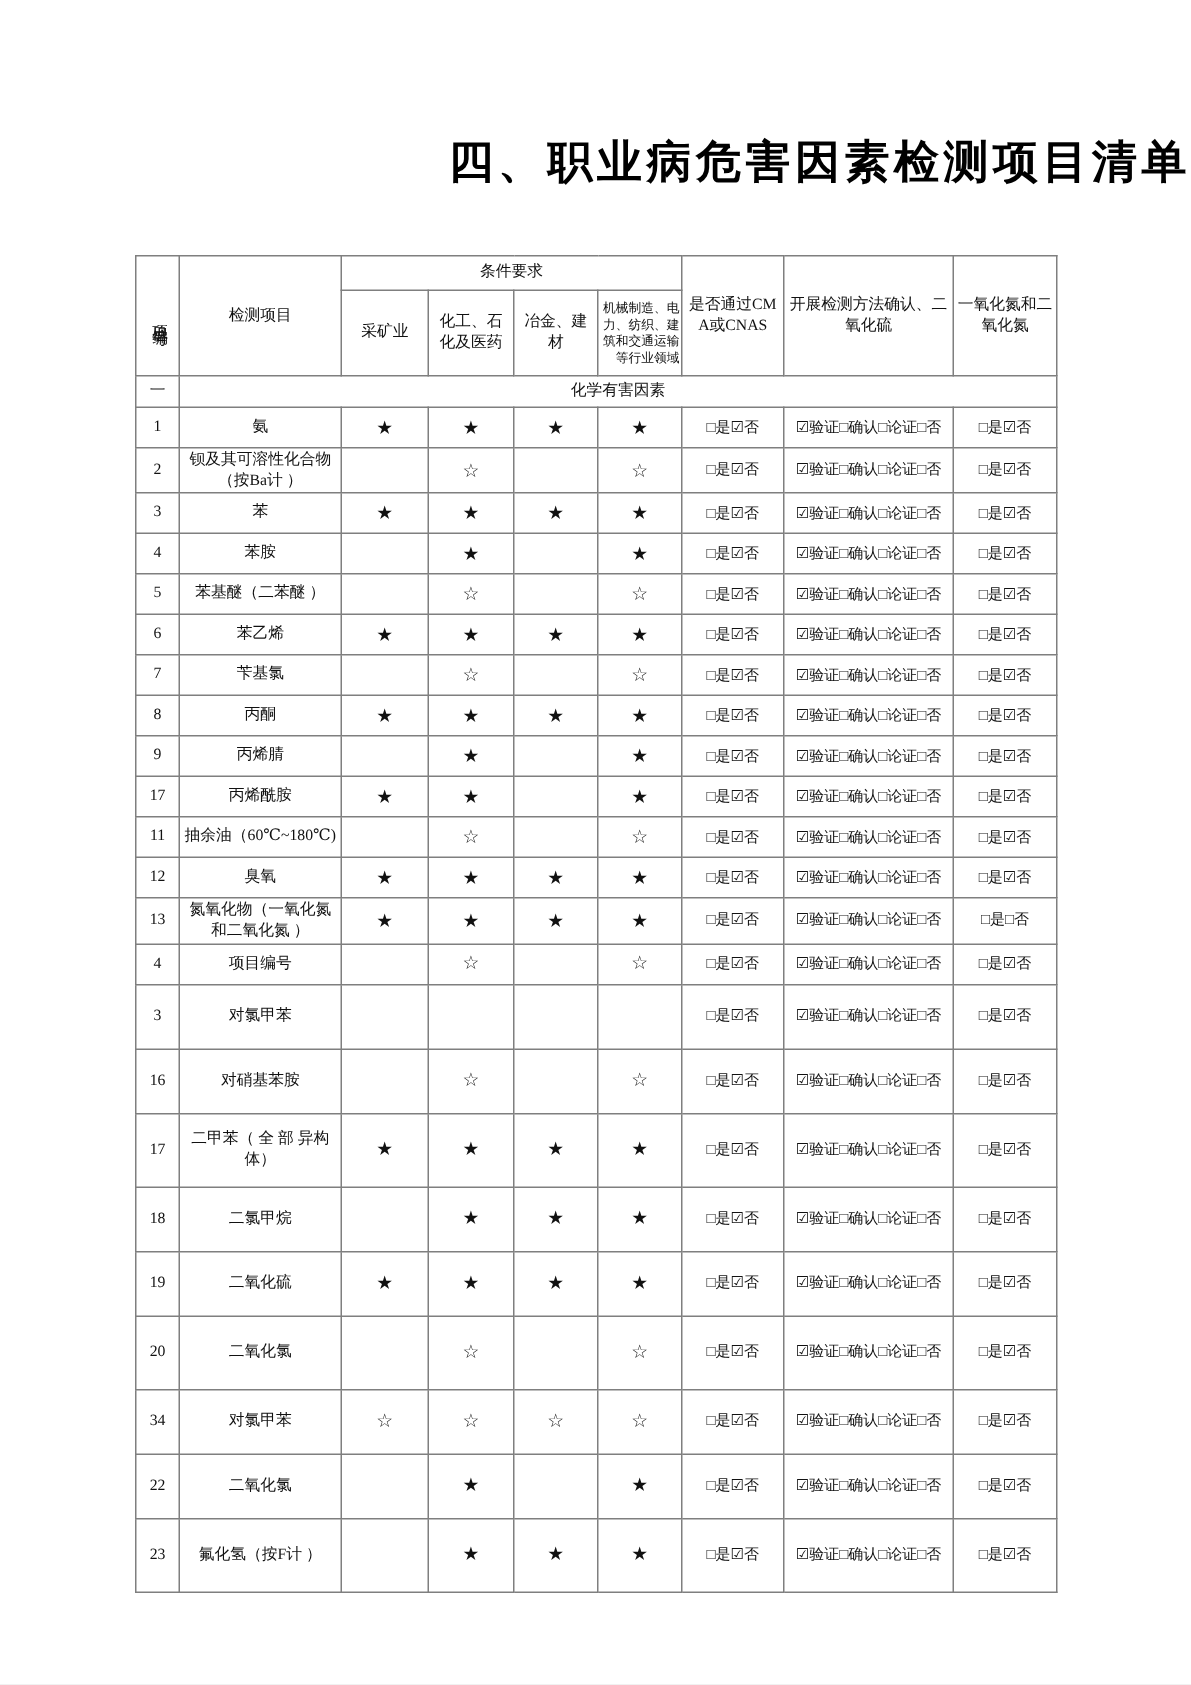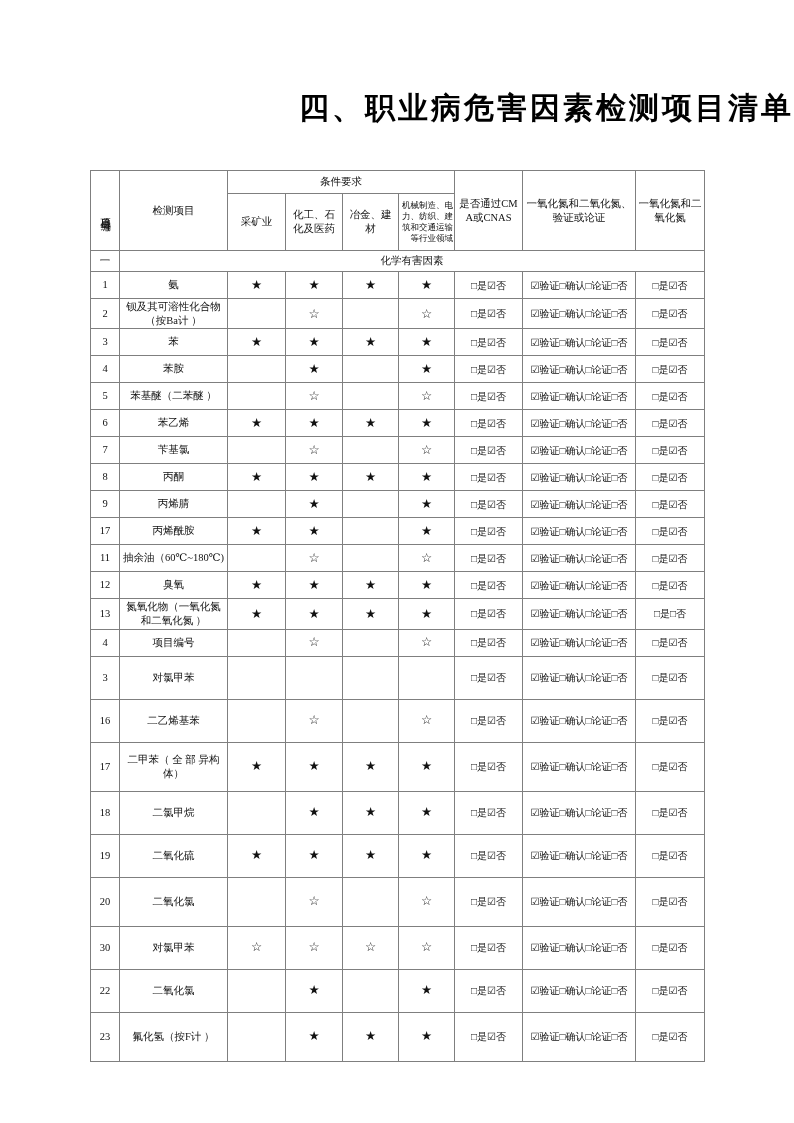--- a/index.html
+++ b/index.html
@@ -56,21 +56,21 @@
         <col style="width:68px">
           <col style="width:113px">
           <col style="width:69px">
       </colgroup>
       <thead>
         <tr class="hA">
           <th rowspan="2"><span class="vert">项目编号</span></th>
           <th rowspan="2">检测项目</th>
           <th colspan="4">条件要求</th>
           <th rowspan="2">是否通过CMA或CNAS</th>
-          <th rowspan="2">一氧化氮和二氧化氮、验证或论证</th>
+          <th rowspan="2">开展检测方法确认、二氧化硫</th>
           <th rowspan="2">一氧化氮和二氧化氮</th>
         </tr>
         <tr class="hB">
           <th>采矿业</th>
           <th>化工、石化及医药</th>
           <th>冶金、建材</th>
           <th class="small">机械制造、电力、纺织、建筑和交通运输等行业领域</th>
         </tr>
       </thead>
       <tbody>
@@ -254,21 +254,21 @@
             <td class="cond"></td>
             <td class="cond"></td>
             <td class="cond"></td>
             <td class="chk">□是☑否</td>
             <td class="chk">☑验证□确认□论证□否</td>
             <td class="chk">□是☑否</td>
           </tr>
 
           <tr>
             <td>16</td>
-            <td class="name">二乙烯基苯</td>
+            <td class="name">对硝基苯胺</td>
             <td class="cond"></td>
             <td class="cond">☆</td>
             <td class="cond"></td>
             <td class="cond">☆</td>
             <td class="chk">□是☑否</td>
             <td class="chk">☑验证□确认□论证□否</td>
             <td class="chk">□是☑否</td>
           </tr>
 
           <tr>
@@ -313,21 +313,21 @@
             <td class="cond"></td>
             <td class="cond">☆</td>
             <td class="cond"></td>
             <td class="cond">☆</td>
             <td class="chk">□是☑否</td>
             <td class="chk">☑验证□确认□论证□否</td>
             <td class="chk">□是☑否</td>
           </tr>
 
           <tr>
-            <td>30</td>
+            <td>34</td>
             <td class="name">对氯甲苯</td>
             <td class="cond">☆</td>
             <td class="cond">☆</td>
             <td class="cond">☆</td>
             <td class="cond">☆</td>
             <td class="chk">□是☑否</td>
             <td class="chk">☑验证□确认□论证□否</td>
             <td class="chk">□是☑否</td>
           </tr>
 

